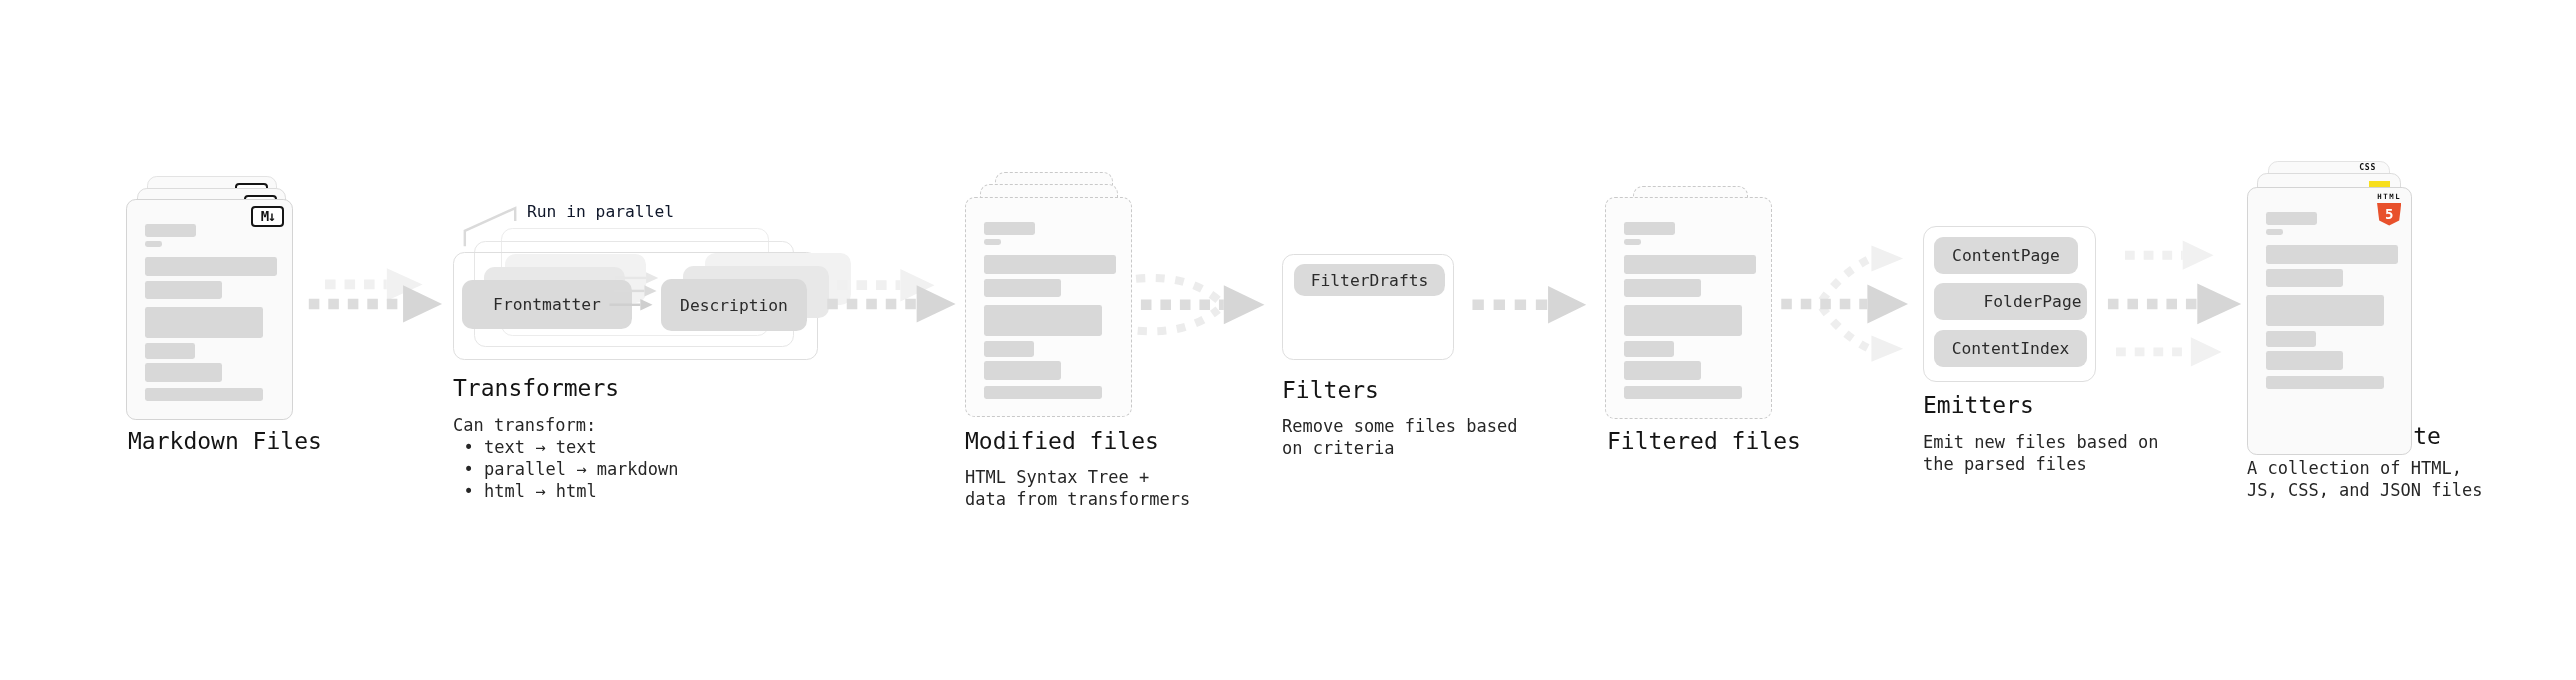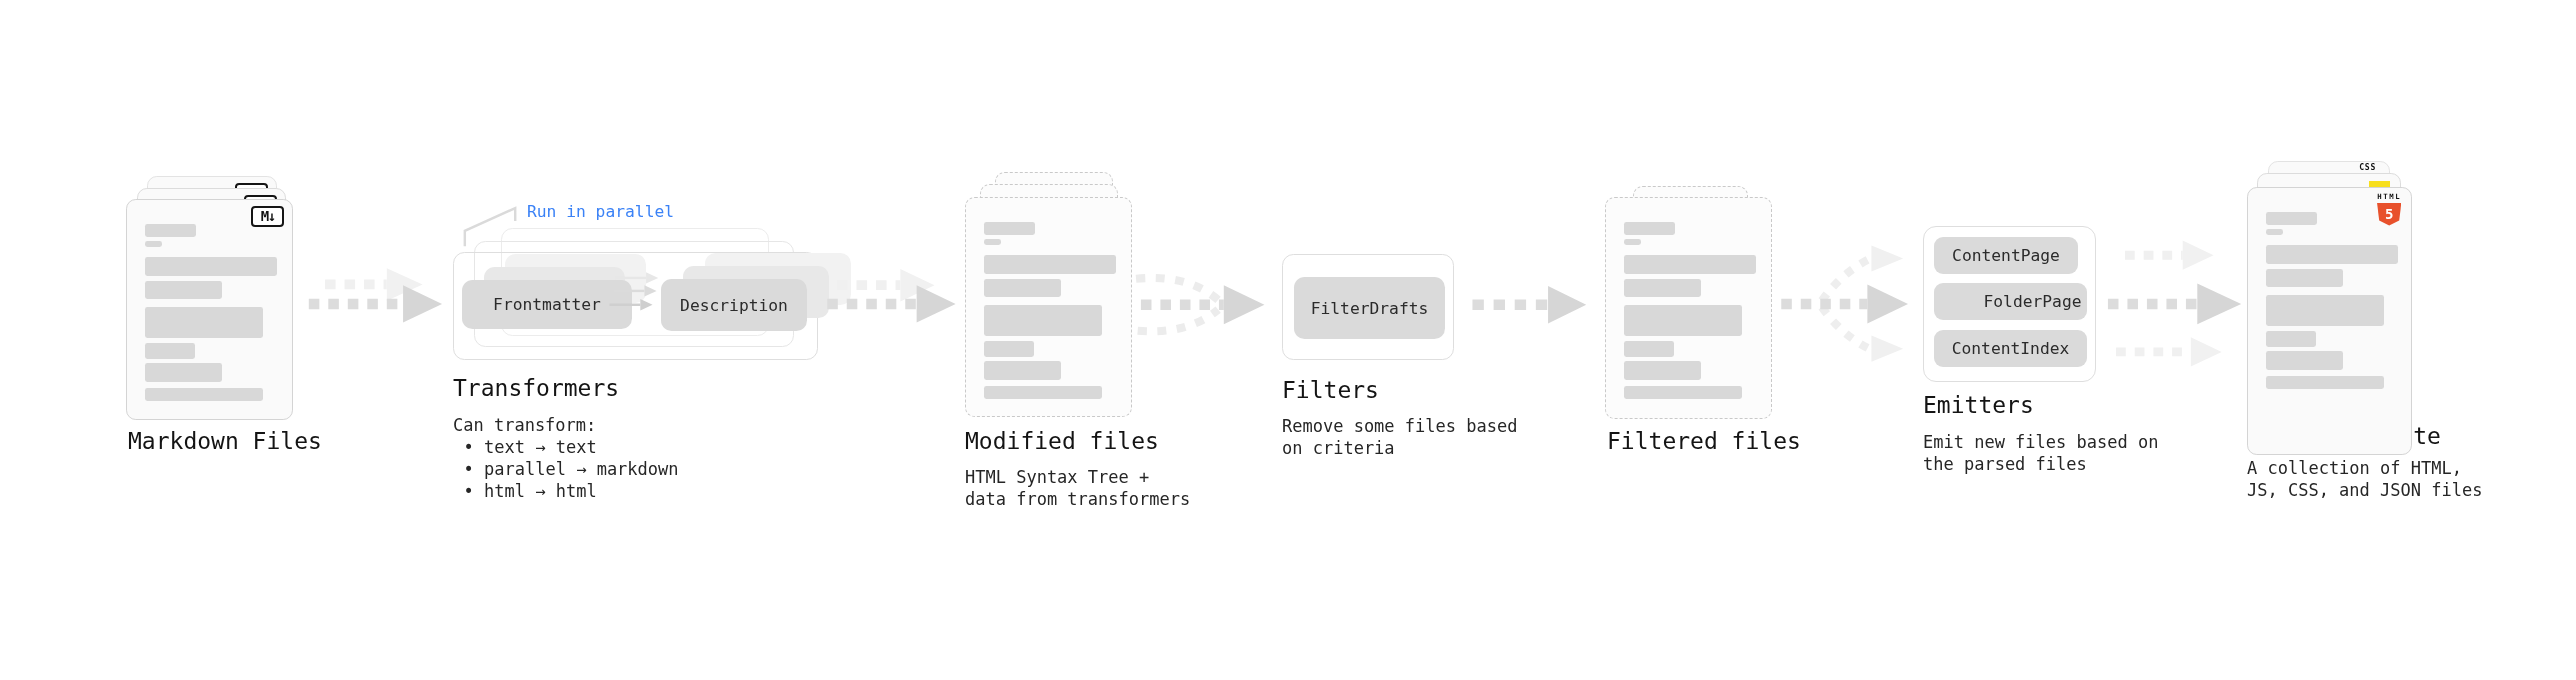--- a/index.html
+++ b/index.html
@@ -34,21 +34,21 @@
   .btn{
     position:absolute; background:#dadada; border-radius:10.6px; color:#2b2b2b; font-size:16.3px;
     display:flex; align-items:center; justify-content:center; white-space:nowrap; box-sizing:border-box;
   }
   .btn.g1{background:#e8e8e8;}
   .btn.g2{background:#f2f2f2;}
   
   .stage-label{position:absolute; font-size:23px; color:#141414; white-space:nowrap;}
   .stage-desc{position:absolute; font-size:17px; line-height:22px; color:#262626; white-space:nowrap;}
   .stage-desc .indent{padding-left:10.6px;}
-  .note{position:absolute; font-size:16.3px; color:#3b82f6; white-space:nowrap;}
+  .note{position:absolute; font-size:16.3px; color:#0f172a; white-space:nowrap;}
   
   .css-badge{position:absolute; top:2.4px; right:9.8px; text-align:center;}
   .css-badge .txt{font-size:8.1px; font-weight:bold; color:#111; letter-spacing:0.8px; line-height:7.3px;}
   .css-badge .ubar{width:23px; height:3.3px; margin-top:1.6px;}
   .js-badge{position:absolute; top:6.5px; right:9.8px; width:21px; height:11.4px;}
   .html5{position:absolute; top:4.9px; right:7.3px; width:29px; text-align:center;}
   .html5 .t{font-size:7.3px; font-weight:bold; letter-spacing:1.6px; color:#111; line-height:8.1px;}
   .html5 .shield{
     width:24.4px; height:23px; margin:1.6px auto 0;
     clip-path:polygon(0 0,100% 0,91% 78%,50% 100%,9% 78%);
@@ -122,21 +122,21 @@
     </div>
     <div class="stage-label" style="left:965px; top:428px;">Modified files</div>
     <div class="stage-desc" style="left:965px; top:466px;">
       <div>HTML Syntax Tree +</div>
       <div>data from transformers</div>
     </div>
   </div>
 
   <div>
     <div class="panel solidbg" style="left:1282px; top:254px; width:172px; height:106px; z-index:3;"></div>
-    <div class="btn" style="left:1294px; top:277px; width:151px; height:62px; z-index:6;">FilterDrafts</div>
+    <div class="btn" style="left:1294px; top:264px; width:151px; height:32px; z-index:6;">FilterDrafts</div>
     <div class="stage-label" style="left:1282px; top:377px;">Filters</div>
     <div class="stage-desc" style="left:1282px; top:415px;">
       <div>Remove some files based</div>
       <div>on criteria</div>
     </div>
   </div>
 
   <div>
     <div class="doc dashed" style="left:1633px; top:186px; width:115px; height:211px; z-index:1;"></div>
     <div class="doc dashed" style="left:1605px; top:197px; width:167px; height:222px; z-index:3;">

